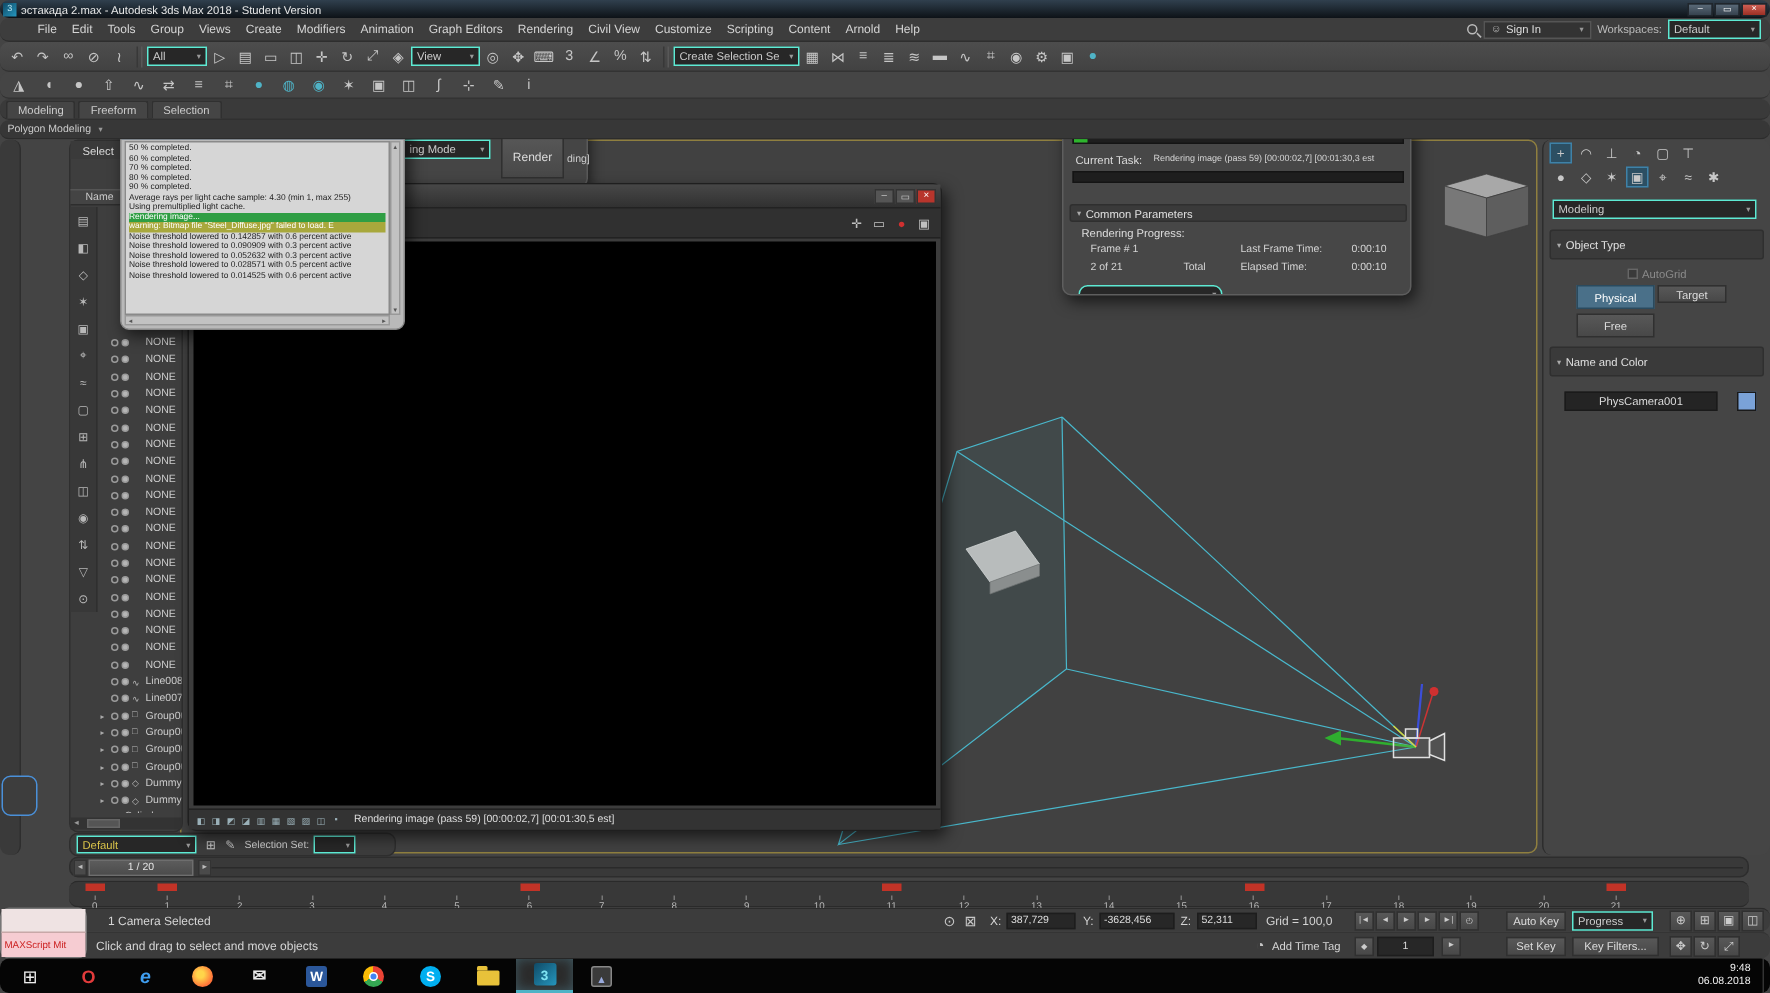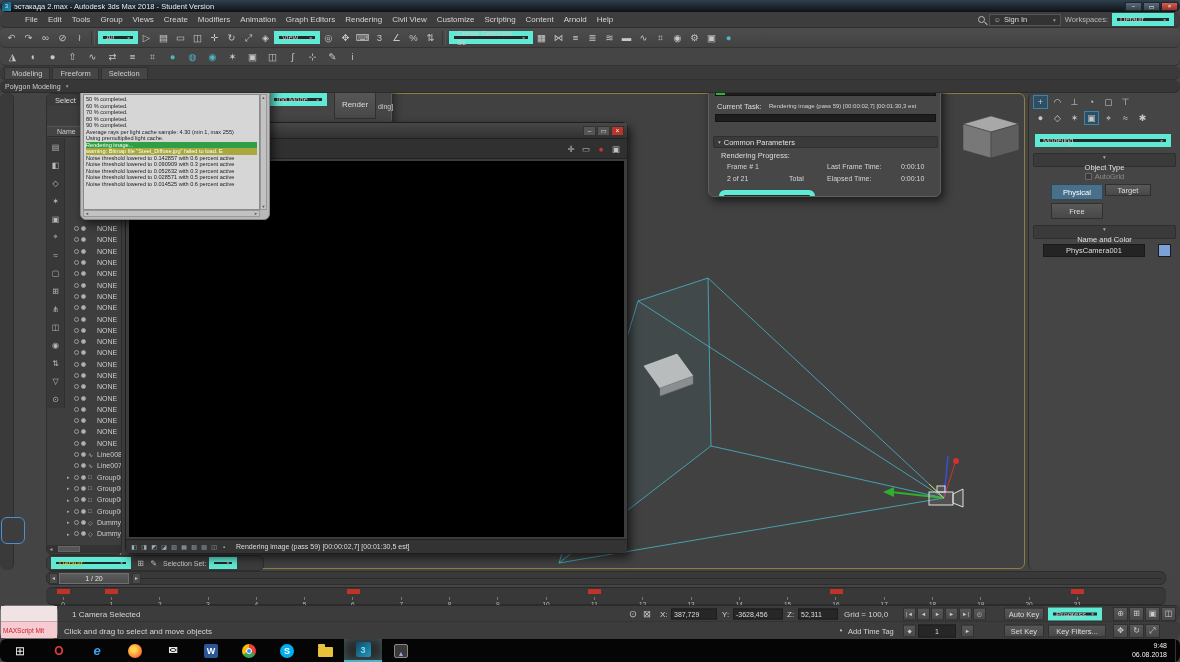--- a/index.html
+++ b/index.html
@@ -17,21 +17,21 @@
 
 .menubar{left:0;top:12px;width:1180px;height:16px;background:#3d3d3d;border-bottom:1px solid #2e2e2e;display:flex;align-items:center;z-index:19;}
 .mitems{display:flex;height:100%;align-items:center;padding-left:20px;}
 .menu-item{padding:0 5px;font-size:8px;color:#d5d5d5;height:100%;display:flex;align-items:center;white-space:nowrap;}
 .mright{margin-left:auto;display:flex;align-items:center;gap:4px;padding-right:6px;}
 .lens{width:7px;height:7px;border:1px solid #bbb;border-radius:50%;position:relative;flex:none;}
 .lens::after{content:"";position:absolute;width:4px;height:1px;background:#bbb;transform:rotate(45deg);left:5px;top:6px;}
 .signin{display:flex;align-items:center;gap:3px;background:#333;border:1px solid #555;height:12px;padding:0 4px;font-size:7.5px;color:#ddd;width:72px;}
 .person{font-size:7px;color:#bbb;}
 .wslabel{font-size:7.5px;color:#bbb;}
-.dd{height:13px;background:#272727;border:5px solid #5eead4;color:#ccc;font-size:7.5px;display:inline-flex;align-items:center;gap:2px;padding:0 3px;}
+.dd{height:13px;background:#272727;border:1px solid #5eead4;color:#ccc;font-size:7.5px;display:inline-flex;align-items:center;gap:2px;padding:0 3px;}
 .chev{font-size:5.5px;color:#999;margin-left:auto;}
 
 .tb1{left:0;top:28px;width:1180px;height:20px;background:linear-gradient(#4d4d4d,#424242);border-bottom:1px solid #333;display:flex;align-items:center;padding:0 3px;z-index:18;}
 .tb2{left:0;top:48px;width:1180px;height:18px;background:#454545;border-bottom:1px solid #333;display:flex;align-items:center;gap:3px;padding:0 4px;z-index:18;}
 .repflex{display:flex;align-items:center;}
 .ticon{width:17px;height:16px;display:flex;align-items:center;justify-content:center;color:#c6c6c6;font-size:9.5px;flex:none;}
 .tsep{width:4px;height:14px;border-left:1px solid #383838;border-right:1px solid #585858;margin:0 3px;flex:none;}
 
 .ribbon{left:0;top:66px;width:1180px;height:14px;background:#3a3a3a;display:flex;align-items:flex-end;gap:2px;padding-left:4px;border-bottom:1px solid #303030;z-index:17;}
 .rtab{font-size:7.5px;color:#ccc;padding:1px 7px;background:#454545;border:1px solid #303030;border-bottom:none;border-radius:2px 2px 0 0;}
@@ -128,21 +128,21 @@
 .pfill{position:absolute;left:0;top:0;bottom:0;background:#2db52d;}
 .rollout{background:#3a3a3a;border:1px solid #2f2f2f;border-radius:2px;display:flex;align-items:center;gap:3px;padding:0 4px;font-size:7.5px;color:#e0e0e0;}
 .rarr{font-size:5.5px;color:#aaa;}
 
 .cpanel{left:1028px;top:93px;width:152px;height:477px;background:#454545;border-left:1px solid #2d2d2d;z-index:2;}
 .cprow{display:flex;gap:2px;padding:2px 4px 0;}
 .cpicon{width:15px;height:14px;display:flex;align-items:center;justify-content:center;color:#c8c8c8;font-size:9px;border:1px solid transparent;flex:none;}
 .cpicon.active{background:#2c4f63;border:1px solid #3f82a8;}
 .cpddwrap{padding:4px 6px 0;}
 .cpdd{width:136px;height:13px;}
-.cproll{margin:6px 4px 0;height:14px;flex-direction:column;}
+.cproll{margin:6px 4px 5px;height:20px;}
 .agrid{display:flex;align-items:center;gap:3px;justify-content:center;margin-top:5px;font-size:7.5px;color:#8b8b8b;}
 .agbox{width:7px;height:7px;border:1px solid #666;background:#3a3a3a;}
 .btnrow{display:flex;gap:2px;padding:3px 0 0 22px;}
 .cpb{width:52px;height:16px;}
 .cpb2{width:46px;height:12px;}
 .pressed{background:#4a7089 !important;border-color:#2a4a5e !important;color:#fff !important;}
 .namerow{display:flex;gap:13px;padding:5px 0 0 14px;align-items:center;}
 .nfield{width:102px;height:13px;background:#242424;border:1px solid #1a1a1a;color:#ddd;font-size:7.5px;display:flex;align-items:center;justify-content:center;}
 .swatch{width:13px;height:13px;background:#7aa2d8;border:1px solid #1a1a1a;}
 

